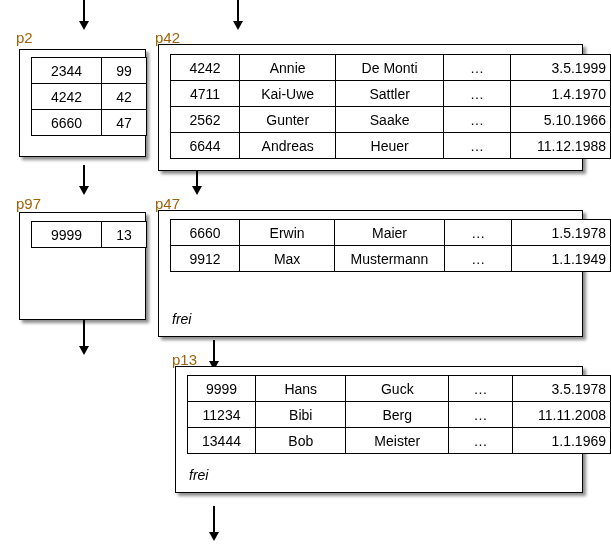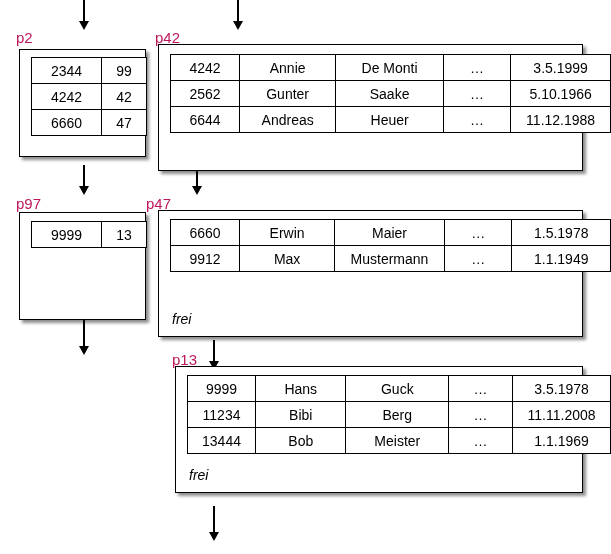--- a/index.html
+++ b/index.html
@@ -18,21 +18,21 @@
     position: relative;
     width: 611px;
     height: 554px;
   }
 
   
   .block-label {
     position: absolute;
     font-size: 15px;
     font-family: "Liberation Sans", sans-serif;
-    color: #be185d;
+    color: #a16207;
     white-space: nowrap;
     line-height: 1;
   }
 
   
   .page-box {
     position: absolute;
     background: #ffffff;
     border: 1px solid #000000;
     box-shadow: 3px 3px 3px rgba(0,0,0,0.45);
@@ -60,21 +60,21 @@
 
   
   .idx td.c0 { width: 70px; }
   .idx td.c1 { width: 45px; margin-top: 32px; }
 
   
   .dat td.c0 { width: 72px; }
   .dat td.c1 { width: 100px; }
   .dat td.c2 { width: 112px; }
   .dat td.c3 { width: 72px; }
-  .dat td.c4 { width: 102px; }
+  .dat td.c4 { width: 102px; text-align: right; }
 
   .frei {
     position: absolute;
     font-style: italic;
     font-size: 14px;
     font-family: "Liberation Sans", sans-serif;
     color: #000;
     line-height: 1;
   }
 
@@ -163,20 +163,27 @@
   <table class="rec dat" style="left:170px; top:54px;">
     <tbody>
         <tr>
       <td class="c0">4242</td>
       <td class="c1">Annie</td>
       <td class="c2">De Monti</td>
       <td class="c3">…</td>
       <td class="c4">3.5.1999</td>
     </tr>
     <tr>
+      <td class="c0">4711</td>
+      <td class="c1">Kai-Uwe</td>
+      <td class="c2">Sattler</td>
+      <td class="c3">…</td>
+      <td class="c4">1.4.1970</td>
+    </tr>
+    <tr>
       <td class="c0">2562</td>
       <td class="c1">Gunter</td>
       <td class="c2">Saake</td>
       <td class="c3">…</td>
       <td class="c4">5.10.1966</td>
     </tr>
     <tr>
       <td class="c0">6644</td>
       <td class="c1">Andreas</td>
       <td class="c2">Heuer</td>
@@ -190,21 +197,21 @@
   <div class="page-box" style="left:19px; top:212px; width:127px; height:108px;"></div>
   <table class="rec idx" style="left:31px; top:221px;">
     <tbody>
         <tr>
       <td class="c0">9999</td>
       <td class="c1">13</td>
     </tr>
   </tbody>
     </table>
 
-  <div class="block-label" style="left:146px; top:196px;">p47</div>
+  <div class="block-label" style="left:155px; top:196px;">p47</div>
   <div class="page-box" style="left:158px; top:210px; width:425px; height:127px;"></div>
   <table class="rec dat" style="left:170px; top:219px;">
     <tbody>
         <tr>
       <td class="c0">6660</td>
       <td class="c1">Erwin</td>
       <td class="c2">Maier</td>
       <td class="c3">…</td>
       <td class="c4">1.5.1978</td>
     </tr>

